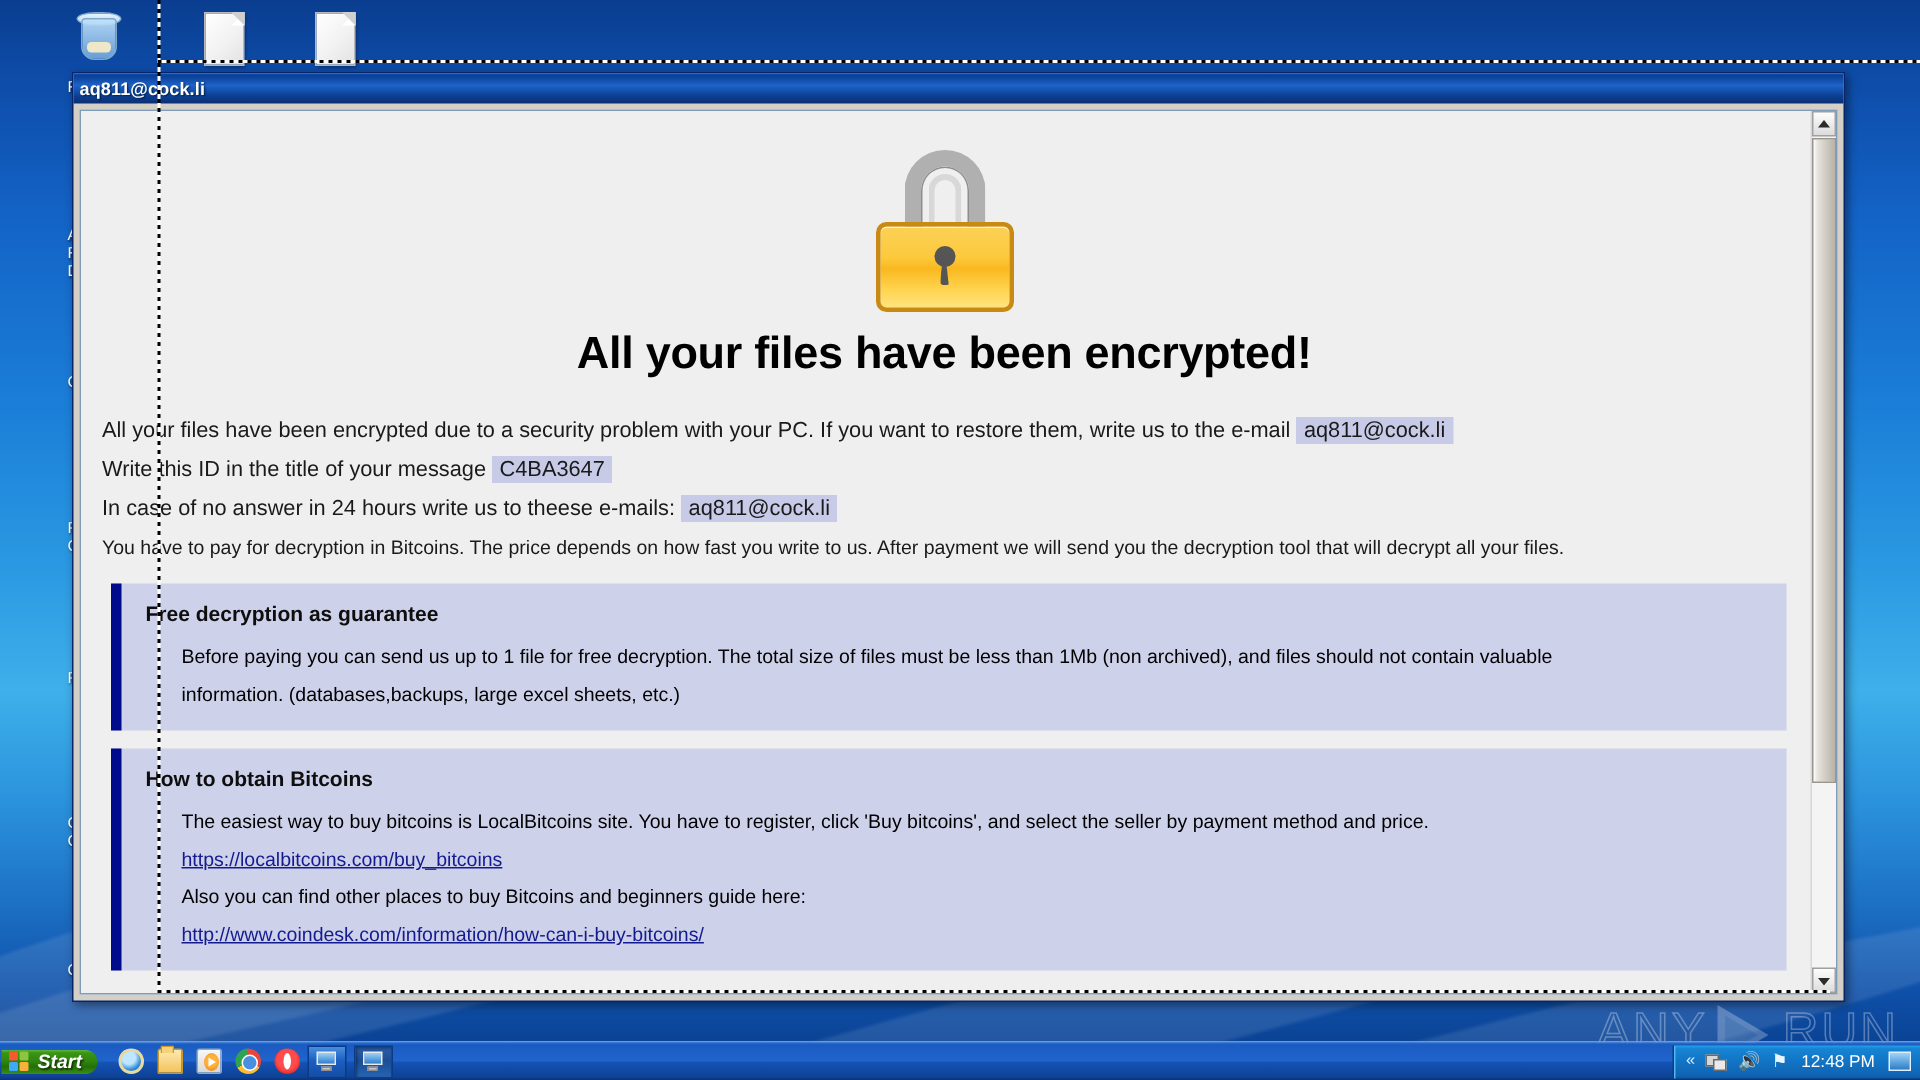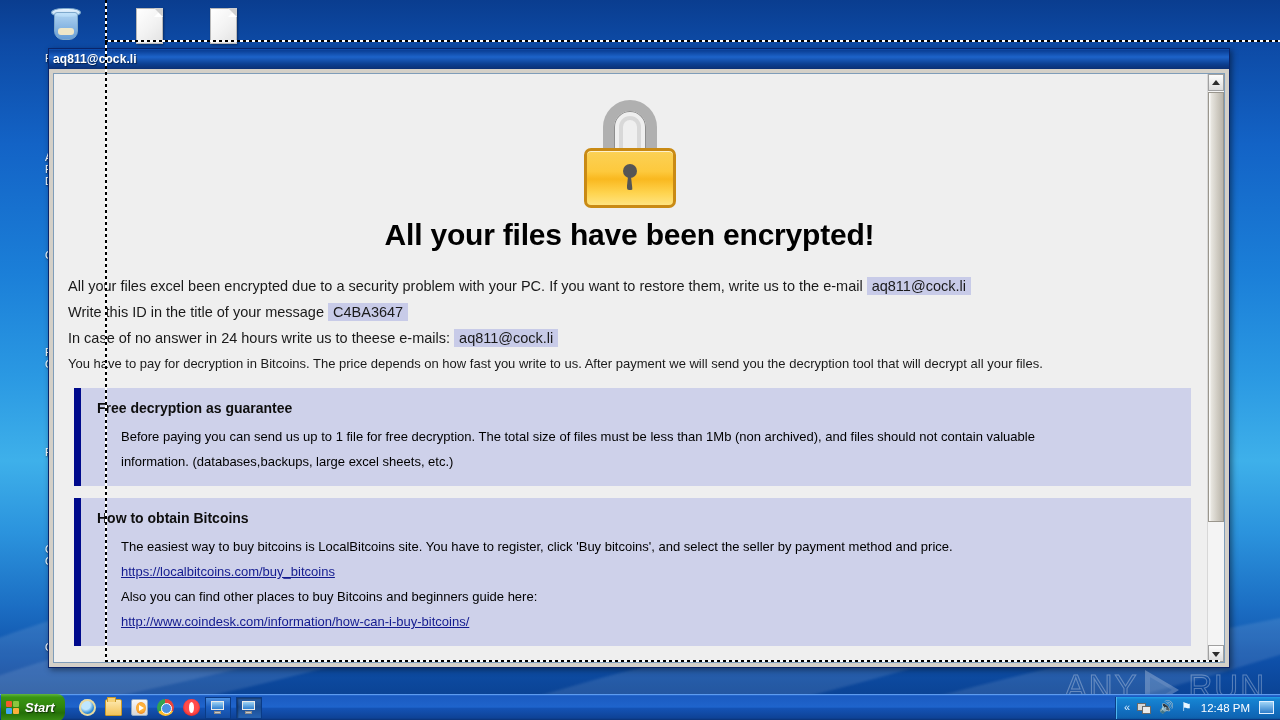--- a/index.html
+++ b/index.html
@@ -324,21 +324,21 @@
   
   #taskbar {
     position: absolute;
     left: 0; bottom: 0;
     width: 1280px; height: 26px;
     background: linear-gradient(to bottom,#2b6fd4 0%, #1b5bc1 6%, #1f64cc 48%, #1452b4 54%, #0e4296 92%, #0a3276 100%);
     border-top: 1px solid #5d9bef;
     display: flex; align-items: center;
   }
   #start-btn {
-    height: 27px;
+    height: 16px;
     margin-left: 1px;
     padding: 0 10px 0 5px;
     display: flex; align-items: center; gap: 4px;
     background: linear-gradient(to bottom,#5fb53f 0%,#399512 12%,#2f850d 48%,#246f08 70%,#3a8f16 100%);
     border-radius: 0 8px 8px 0;
     color: #fff;
     font-size: 13px; font-weight: bold;
     font-style: italic;
     text-shadow: 1px 1px 1px rgba(0,0,0,0.55);
     cursor: pointer;
@@ -507,21 +507,21 @@
           <span class="lock">
             <span class="shackle"></span>
             <span class="bodyb"></span>
             <span class="keyhole"></span>
           </span>
         </div>
 
         <h1 id="headline">All your files have been encrypted!</h1>
 
         <p class="para">
-          <span>All your files excel been encrypted due to a security problem with your PC. If you want to restore them, write us to the e-mail</span>
+          <span>All your files have been encrypted due to a security problem with your PC. If you want to restore them, write us to the e-mail</span>
           <span class="hl">aq811@cock.li</span>
         </p>
 
         <p class="para">
           <span>Write this ID in the title of your message</span>
           <span class="hl">C4BA3647</span>
         </p>
 
         <p class="para">
           <span>In case of no answer in 24 hours write us to theese e-mails:</span>

